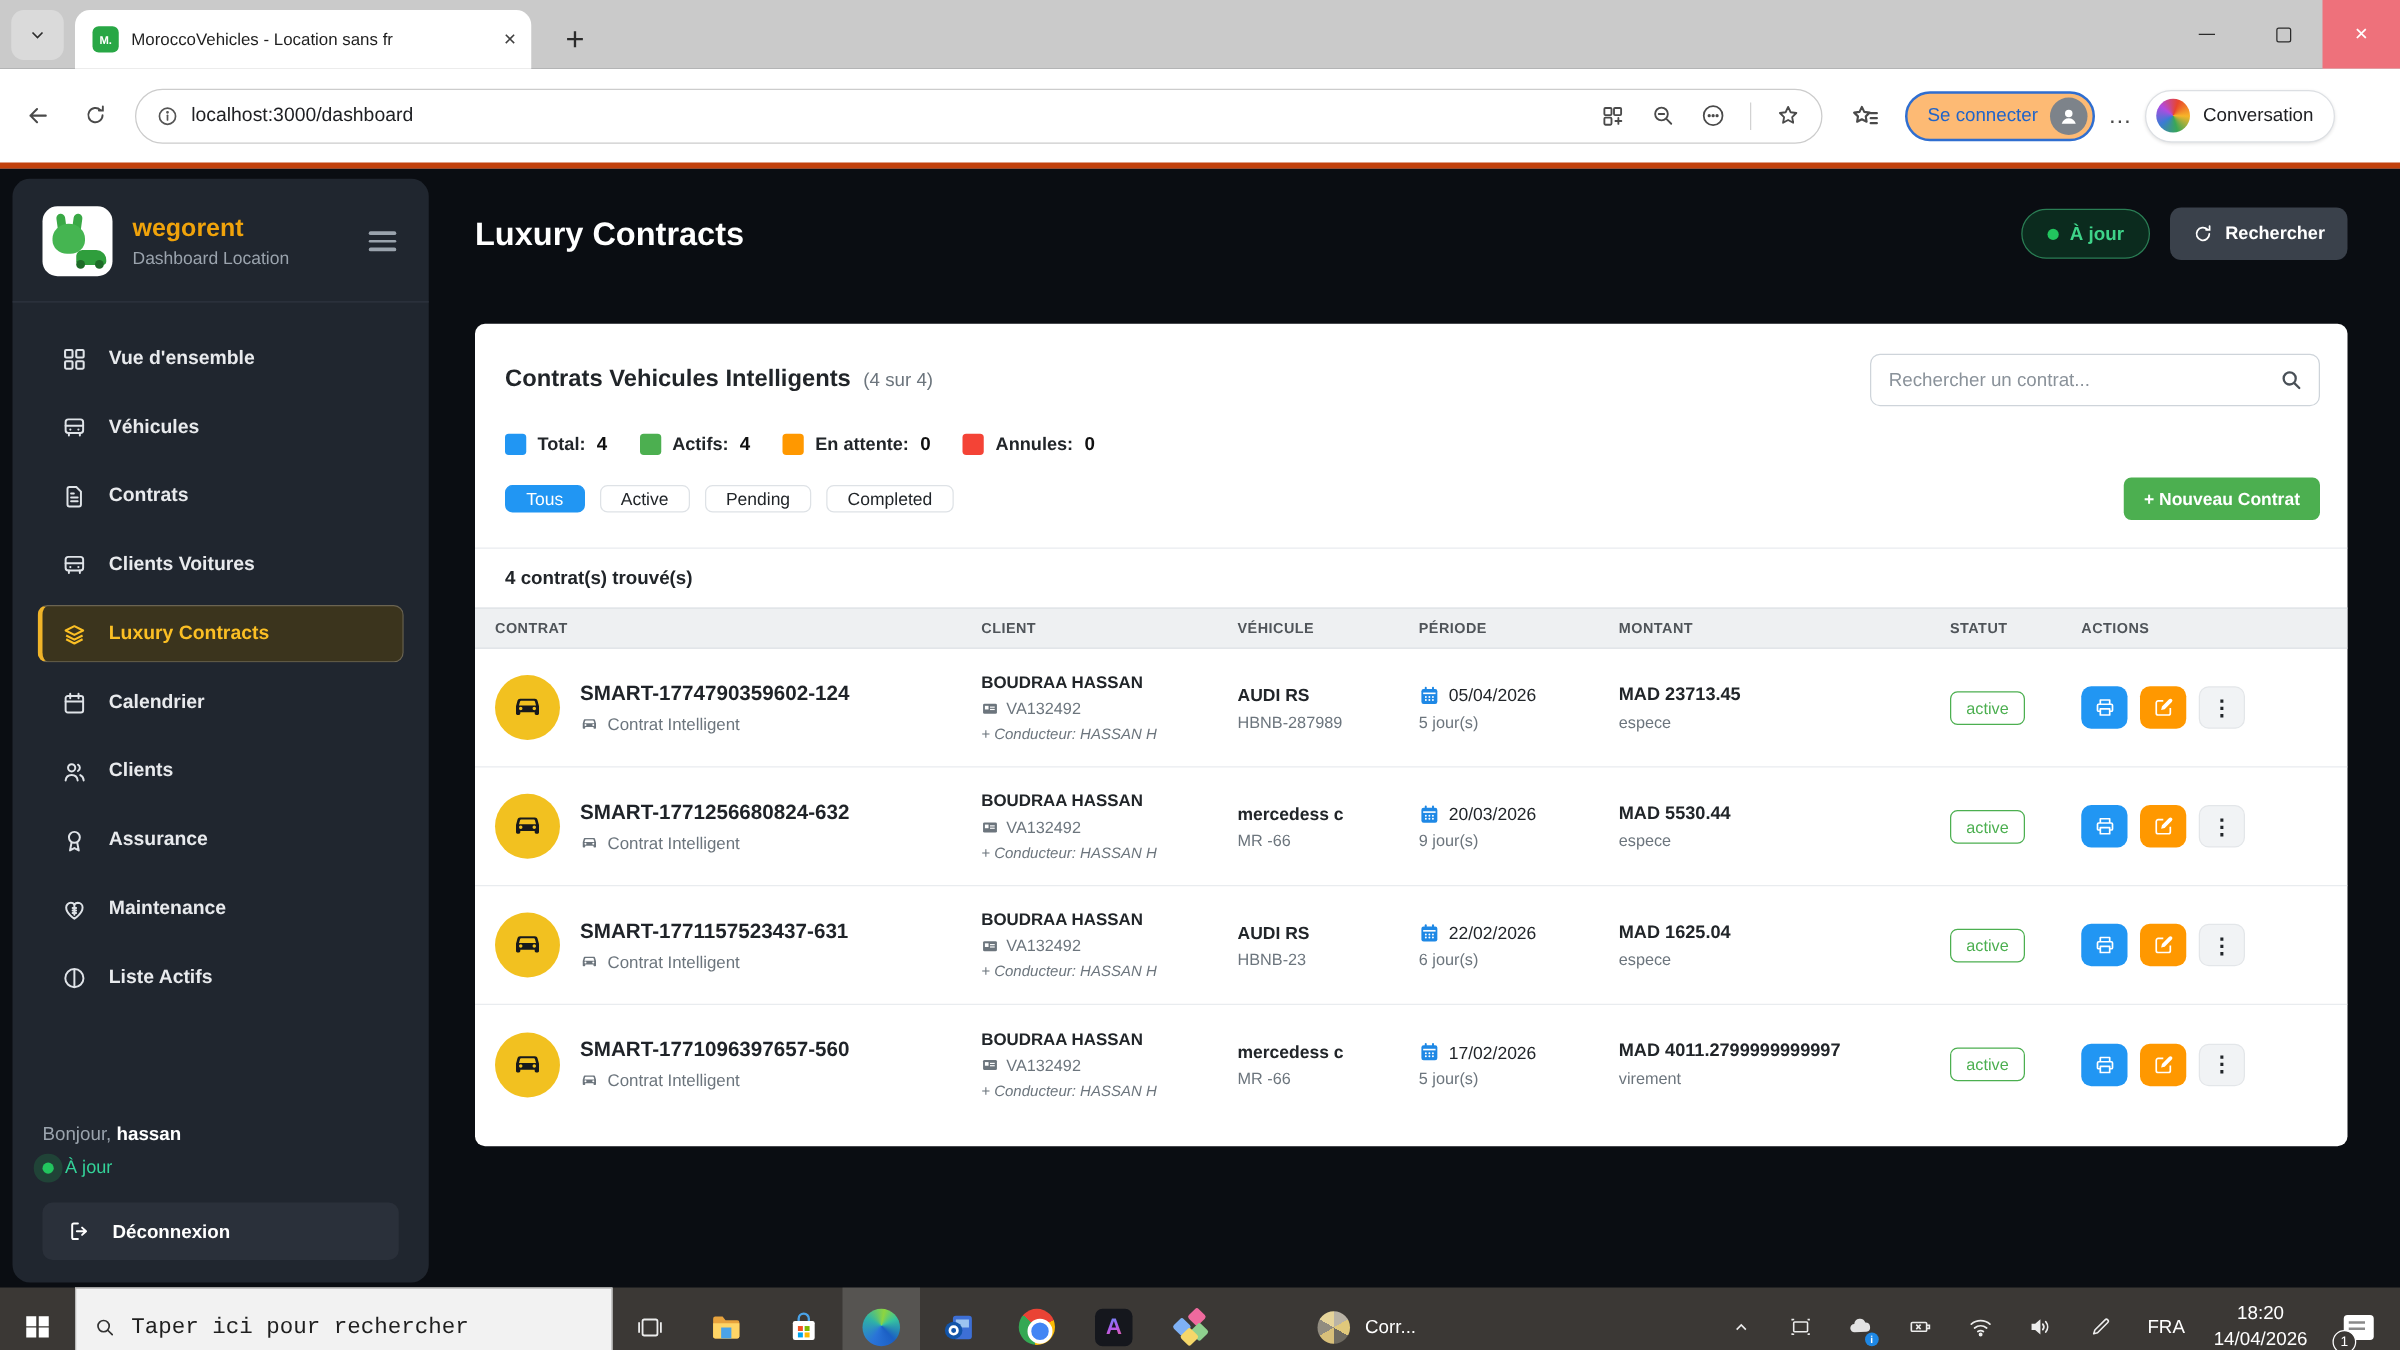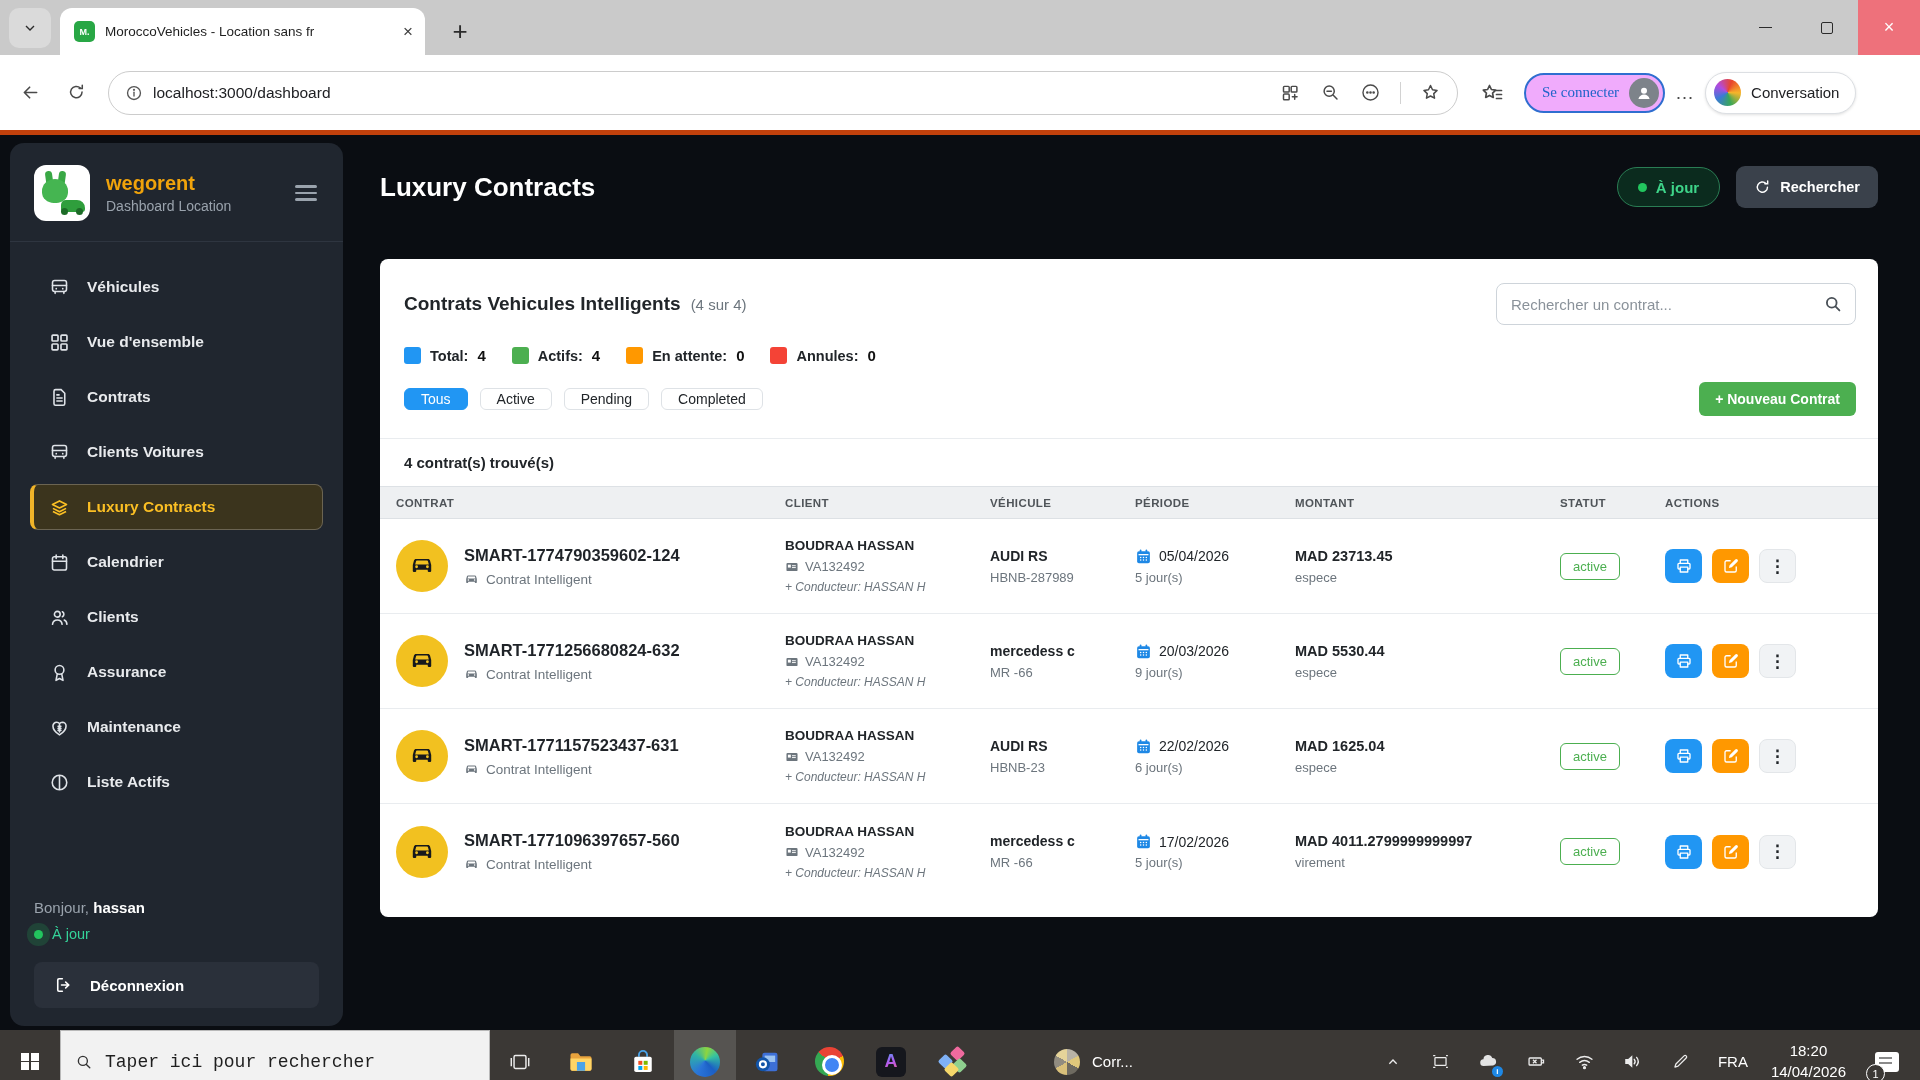--- a/index.html
+++ b/index.html
@@ -22,21 +22,21 @@
 
   
   .toolbar { position:relative; height:80px; background:#ffffff; display:flex; align-items:center; border-bottom:5px solid #c2410c; }
   .tb-btn { background:none; border:none; width:40px; height:40px; display:flex; align-items:center; justify-content:center; cursor:pointer; color:#4a4a4a; }
   .tb-btn.back { margin-left:10px; } .tb-btn.reload { margin-left:6px; }
   .urlbar { margin-left:12px; width:1350px; height:44px; border:1px solid #cccccc; border-radius:22px; background:#fff; display:flex; align-items:center; padding:0 16px; }
   .url-text { margin-left:10px; font-size:15.5px; color:#202124; flex:0 1 auto; }
   .url-icons { margin-left:auto; display:flex; align-items:center; gap:19px; color:#4a4a4a; }
   .url-divider { width:1px; height:22px; background:#d2d2d2; }
   .fav-lines { margin-left:14px; }
-  .signin { margin-left:12px; height:40px; border-radius:20px; border:2px solid #2f6ed0; background:#f0abfc; display:flex; align-items:center; gap:10px; padding:0 4px 0 16px; cursor:pointer;font-family:Liberation Serif, serif; }
+  .signin { margin-left:12px; height:40px; border-radius:20px; border:2px solid #2f6ed0; background:#fdba74; display:flex; align-items:center; gap:10px; padding:0 4px 0 16px; cursor:pointer; }
   .signin-label { font-size:15px; color:#2064c9; }
   .signin-avatar { width:30px; height:30px; border-radius:50%; background:#7d838a; display:flex; align-items:center; justify-content:center; }
   .tb-more { margin-left:10px; font-size:19px; color:#4a4a4a; background:none; border:none; cursor:pointer; letter-spacing:1px; }
   .conv { margin-left:10px; margin-right:12px; height:42px; border-radius:21px; background:#fff; border:1px solid #dcdfe3; box-shadow:0 1px 3px rgba(0,0,0,.12); display:flex; align-items:center; gap:10px; padding:0 16px 0 8px; cursor:pointer; }
   .conv-icon { width:27px; height:27px; border-radius:50%; background:conic-gradient(from 20deg,#e8452c,#f7b529,#3aa757,#3a7bd5,#b14be0,#e8452c); }
   .conv-label { font-size:15px; color:#202124; }
 
   
   .content { position:relative; height:895px; display:flex; background:#0a0d12; }
 
@@ -269,37 +269,37 @@
         <button class="sb-burger">
             <span></span>
             <span></span>
             <span></span>
           </button>
       </div>
       <div class="sb-divider"></div>
 
       <nav class="nav">
         <div class="nav-item">
+          <svg class="nico" viewBox="0 0 24 24" fill="none" stroke="currentColor" stroke-width="1.9">
+              <rect x="3.5" y="3.5" width="6.8" height="6.8" rx="1"></rect>
+              <rect x="13.7" y="3.5" width="6.8" height="6.8" rx="1"></rect>
+              <rect x="3.5" y="13.7" width="6.8" height="6.8" rx="1"></rect>
+              <rect x="13.7" y="13.7" width="6.8" height="6.8" rx="1"></rect>
+            </svg>
+          <span class="nav-label">Vue d'ensemble</span>
+        </div>
+        <div class="nav-item">
           <svg class="nico" viewBox="0 0 24 24" fill="none" stroke="currentColor" stroke-width="1.8" stroke-linecap="round">
               <rect x="4" y="4" width="16" height="12.5" rx="2.5"></rect>
               <path d="M4 9.8h16"></path>
               <path d="M7 16.5v2.2M17 16.5v2.2"></path>
               <circle cx="8.3" cy="13.3" r="1" fill="currentColor" stroke="none"></circle>
               <circle cx="15.7" cy="13.3" r="1" fill="currentColor" stroke="none"></circle>
             </svg>
           <span class="nav-label">Véhicules</span>
-        </div>
-        <div class="nav-item">
-          <svg class="nico" viewBox="0 0 24 24" fill="none" stroke="currentColor" stroke-width="1.9">
-              <rect x="3.5" y="3.5" width="6.8" height="6.8" rx="1"></rect>
-              <rect x="13.7" y="3.5" width="6.8" height="6.8" rx="1"></rect>
-              <rect x="3.5" y="13.7" width="6.8" height="6.8" rx="1"></rect>
-              <rect x="13.7" y="13.7" width="6.8" height="6.8" rx="1"></rect>
-            </svg>
-          <span class="nav-label">Vue d'ensemble</span>
         </div>
         <div class="nav-item">
           <svg class="nico" viewBox="0 0 24 24" fill="none" stroke="currentColor" stroke-width="1.8" stroke-linecap="round">
               <path d="M7.5 3h6.3L18 7.2V19a1.8 1.8 0 0 1-1.8 1.8H7.5A1.8 1.8 0 0 1 5.7 19V4.8A1.8 1.8 0 0 1 7.5 3z"></path>
               <path d="M9 12.5h6M9 16h6M9 9h2.5"></path>
             </svg>
           <span class="nav-label">Contrats</span>
         </div>
         <div class="nav-item">
           <svg class="nico" viewBox="0 0 24 24" fill="none" stroke="currentColor" stroke-width="1.8" stroke-linecap="round">

